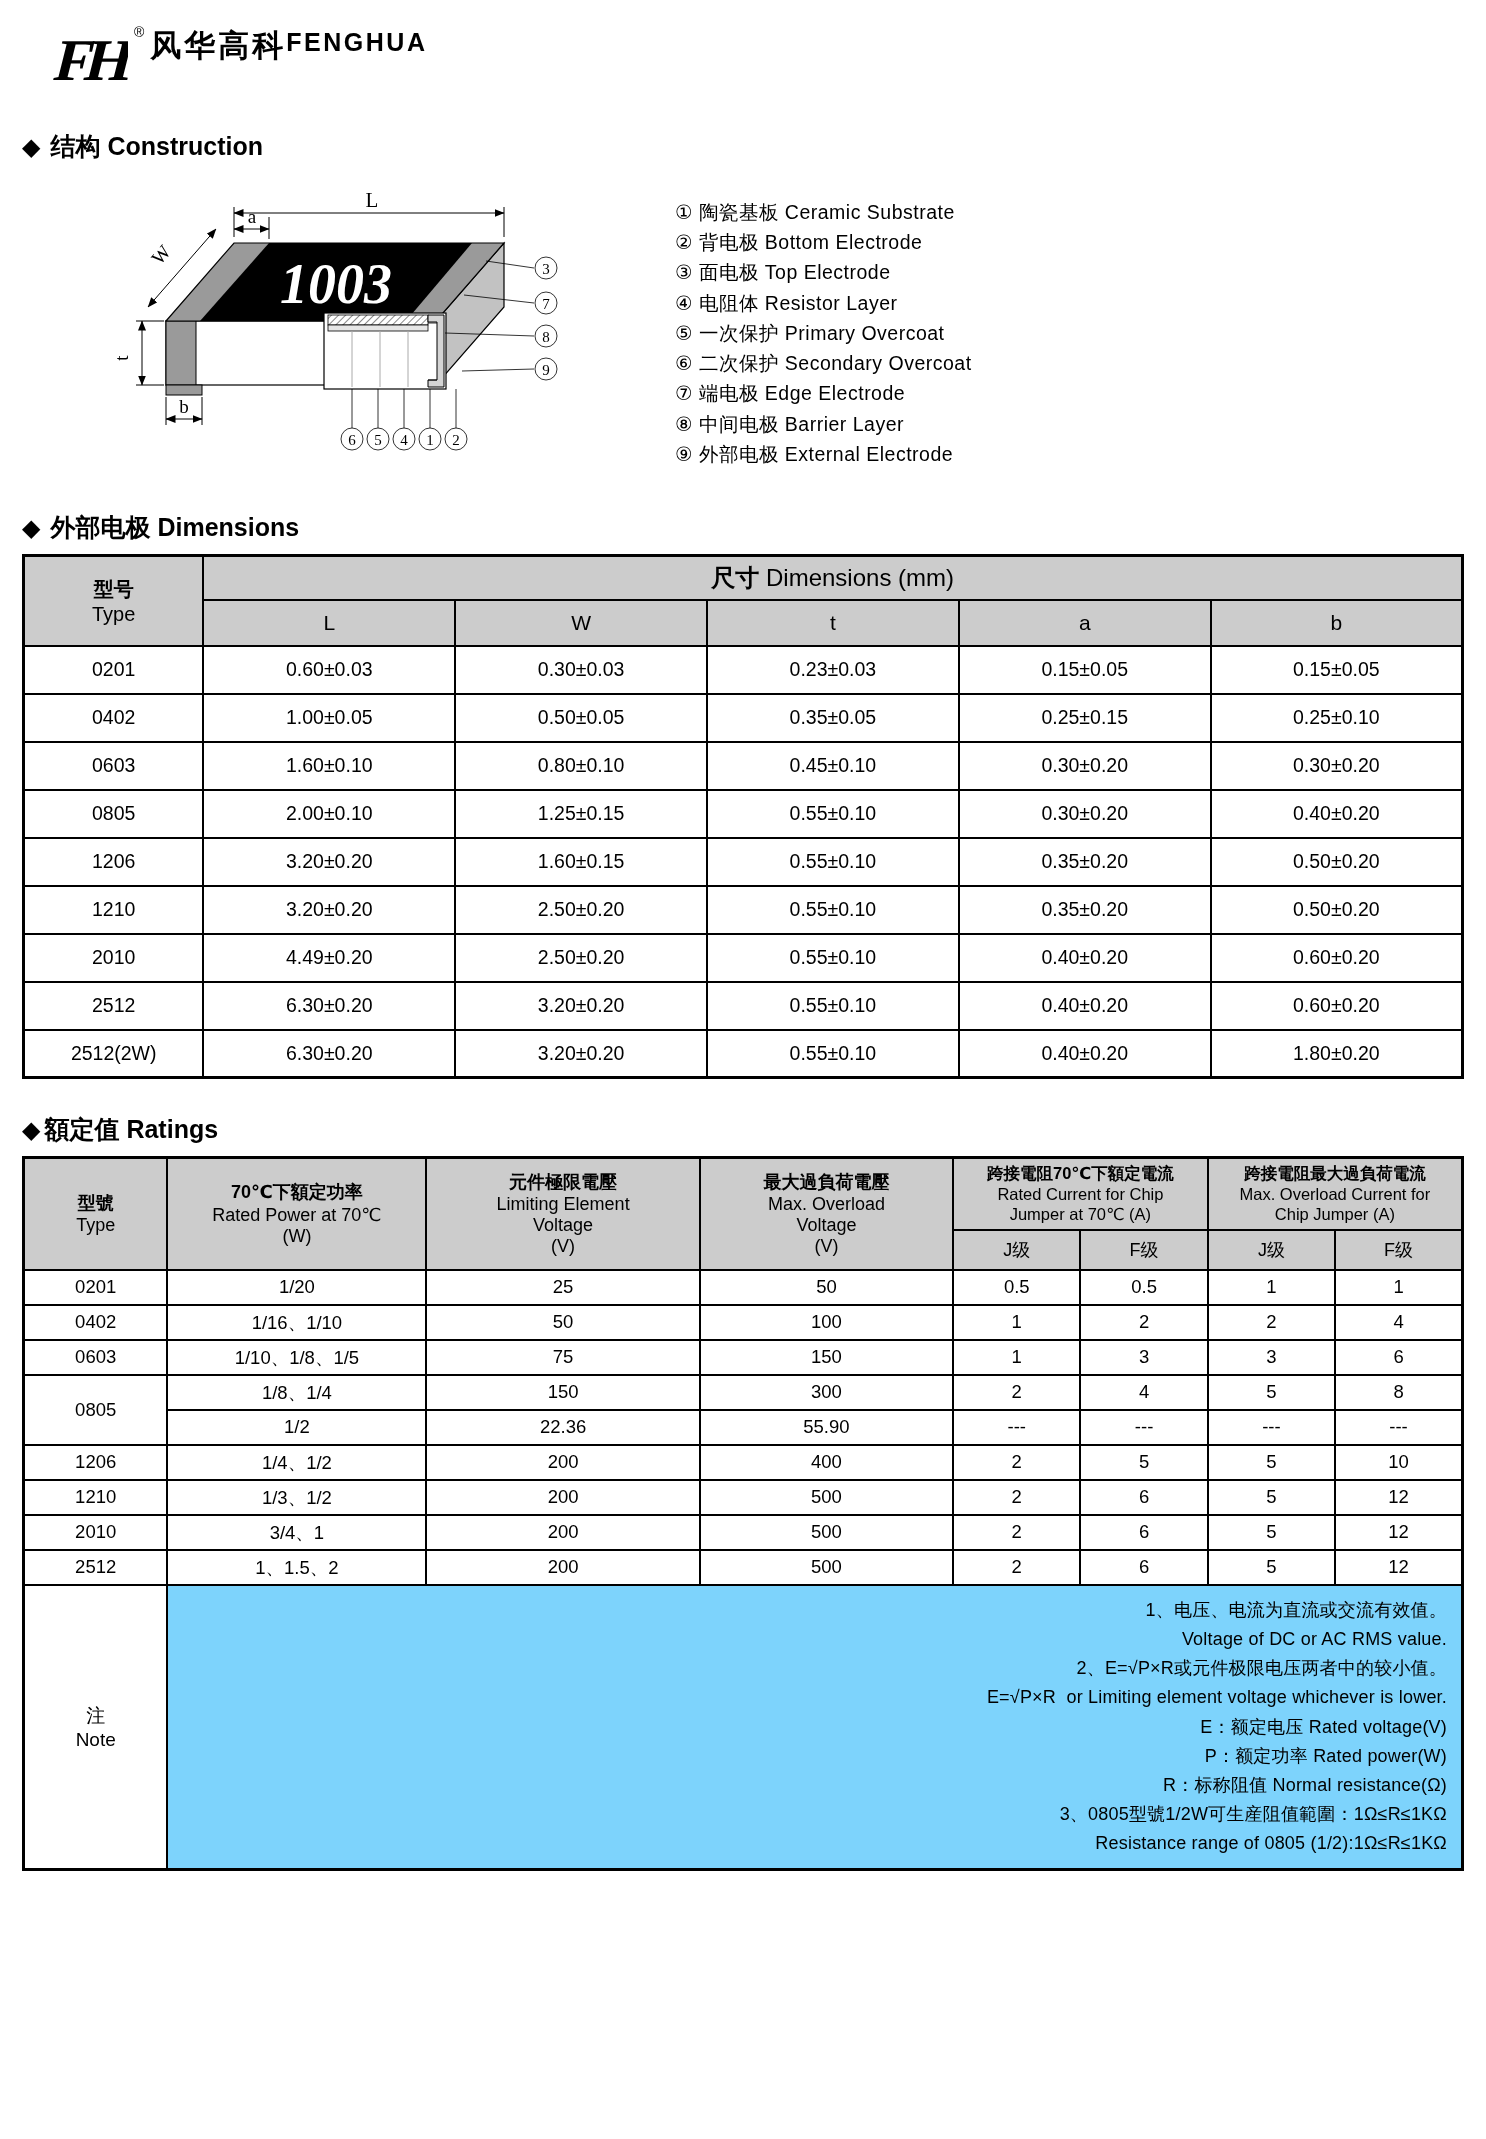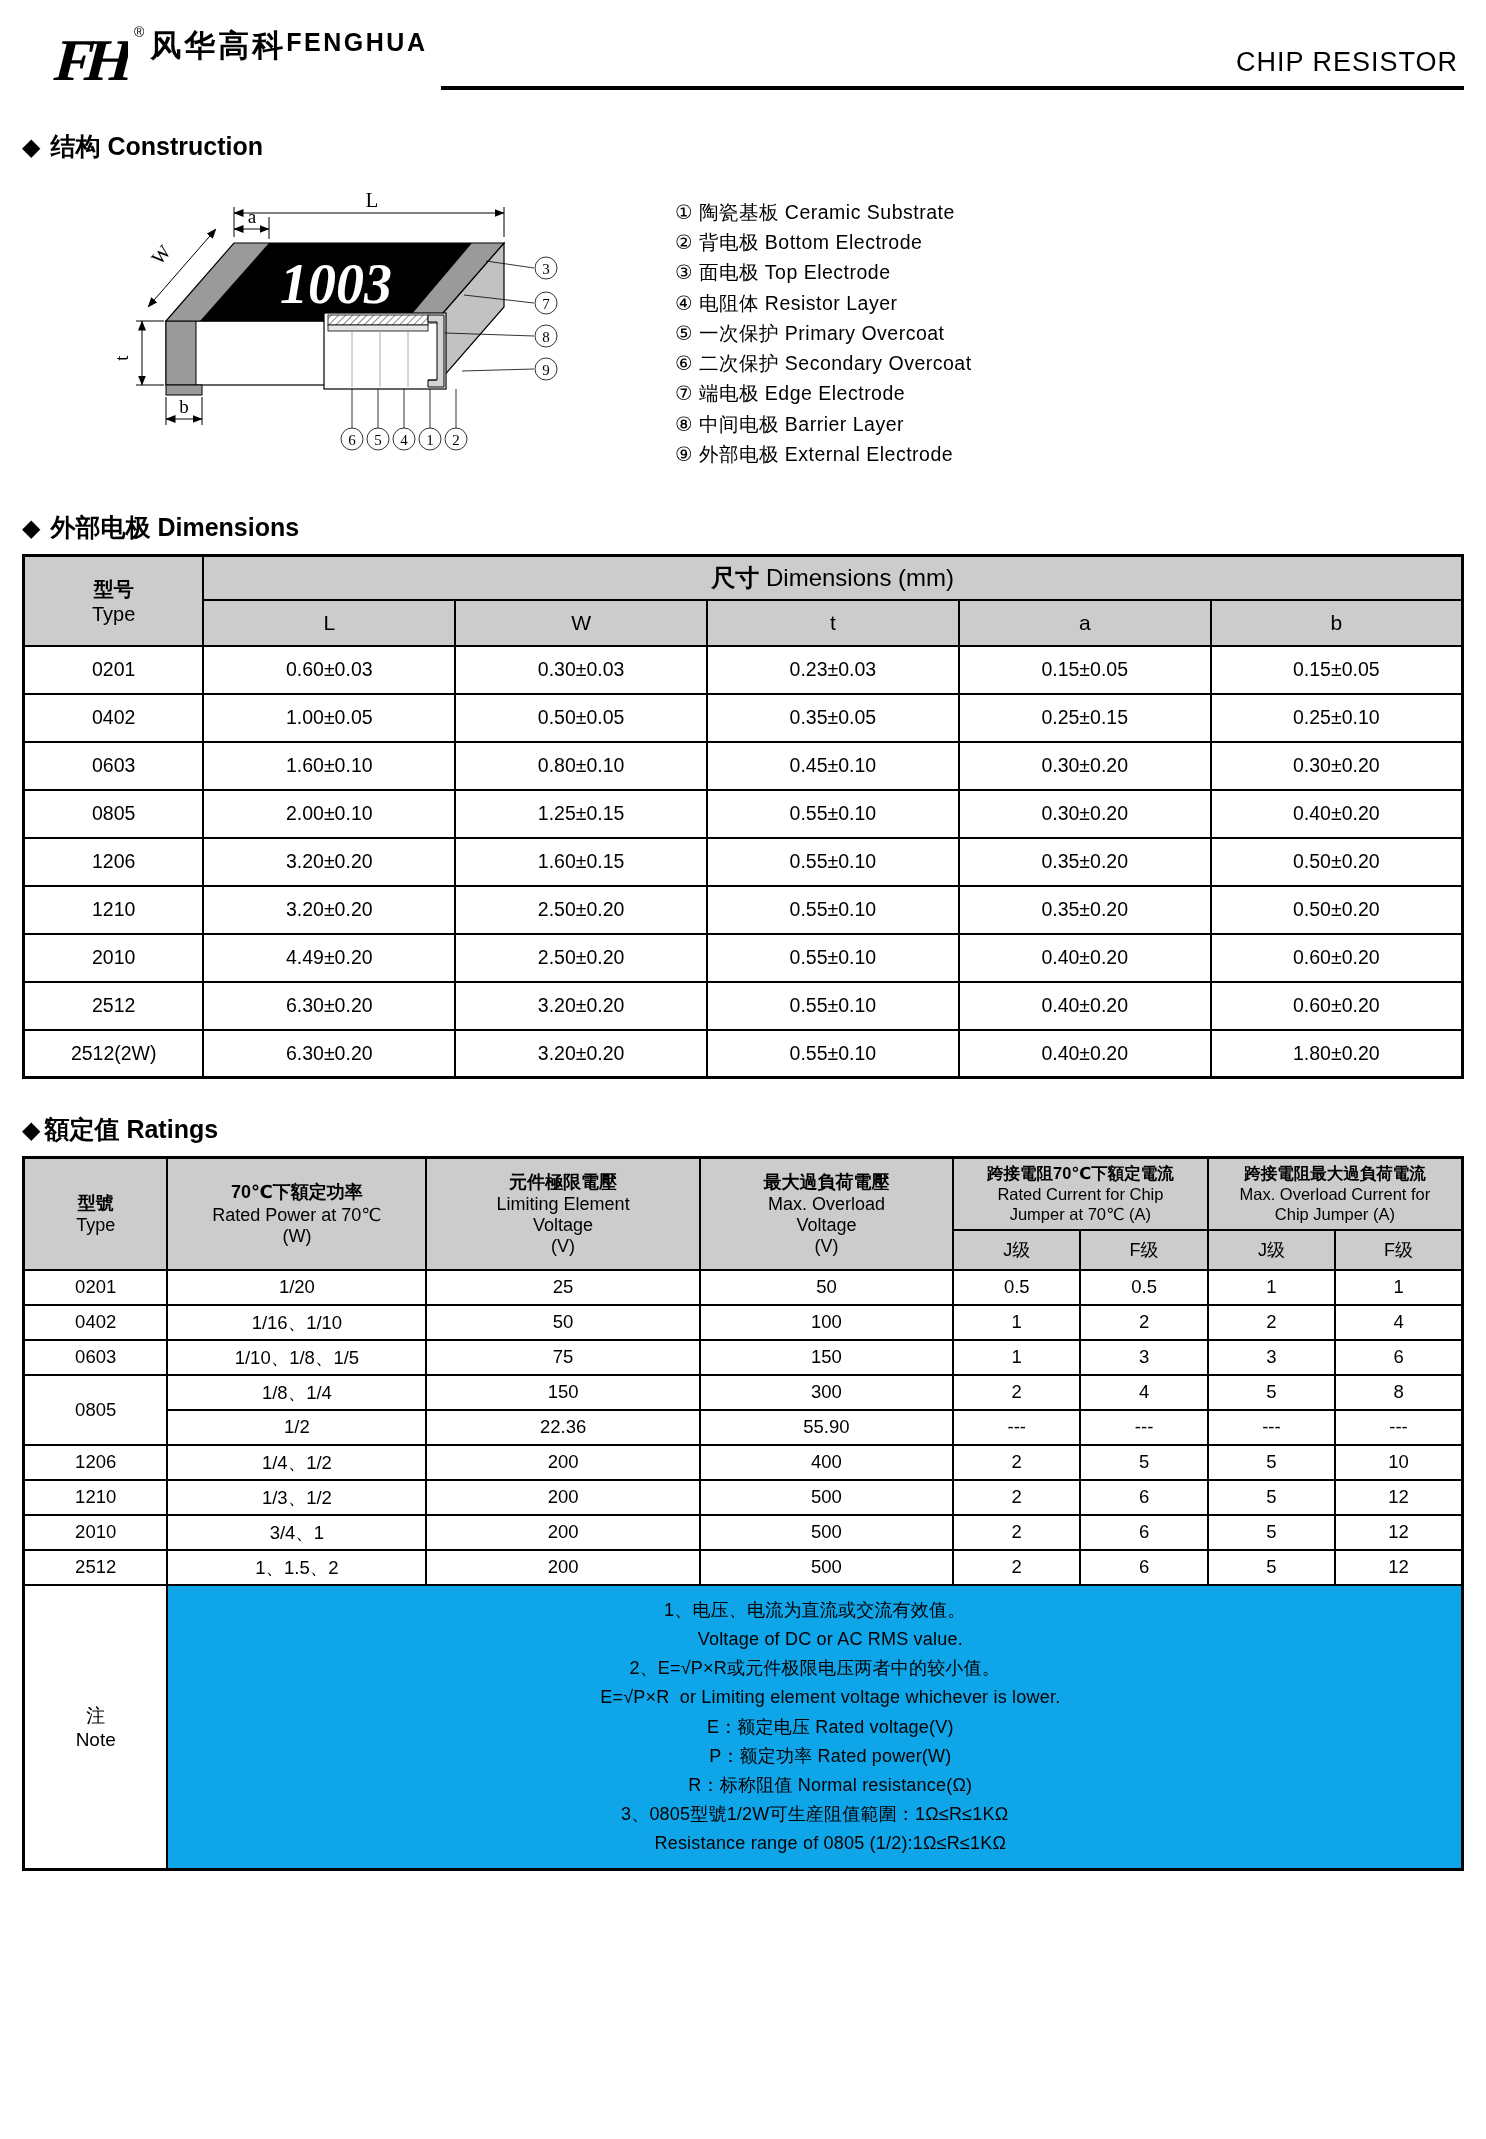--- a/index.html
+++ b/index.html
@@ -45,21 +45,21 @@
   .dimensions-table th { font-size:20px; }
   .dimensions-table .col-head { font-size:21px; height:46px; }
   .dimensions-table .group-head { font-size:24px; height:44px; }
   .dimensions-table td { height:48px; font-size:19.5px; }
 
   .ratings-table th { font-size:18px; }
   .ratings-table .jumper-head { font-size:16.5px; line-height:1.25;margin-top:25px; }
   .ratings-table .sub-head { height:40px; font-size:18px; }
   .ratings-table td { height:35px; font-size:18.5px; }
   .ratings-table .note-label-cell { vertical-align:middle; font-size:19px; background:#fff; }
-  .ratings-table .note-cell { text-align:center; padding:10px 14px; background:#0ea5e9; }
+  .ratings-table .note-cell { text-align:right; padding:10px 14px; background:#7dd3fc; }
   .note-line { font-size:18px; line-height:1.62; white-space:pre-wrap; letter-spacing:0.2px; }
 
   svg text { font-family:"Liberation Serif","DejaVu Serif",serif; }
 </style>
 </head>
 <body>
 
 <div class="page">
 
   <div class="page-header">
@@ -67,23 +67,20 @@
       <svg class="logo-mark" viewBox="0 0 86 66">
         <g transform="skewX(-14)">
           <text x="20" y="56" font-family="Liberation Sans, sans-serif" font-size="62" font-weight="bold" letter-spacing="-6" fill="#000">FH</text>
         </g>
       </svg>
       <span class="reg-mark">®</span>
       <div class="brand">
         <span class="brand-zh">风华高科</span>
         <span class="brand-en">FENGHUA</span>
       </div>
-    </div>
-    <div class="header-right">
-      <span class="page-title">CHIP RESISTOR</span>
     </div>
   </div>
 
   <div class="section-heading h-construction">
     <span class="diamond">◆</span>
     <span>结构 Construction</span>
   </div>
 
   <div class="construction-body">
     <div class="diagram-wrap">

